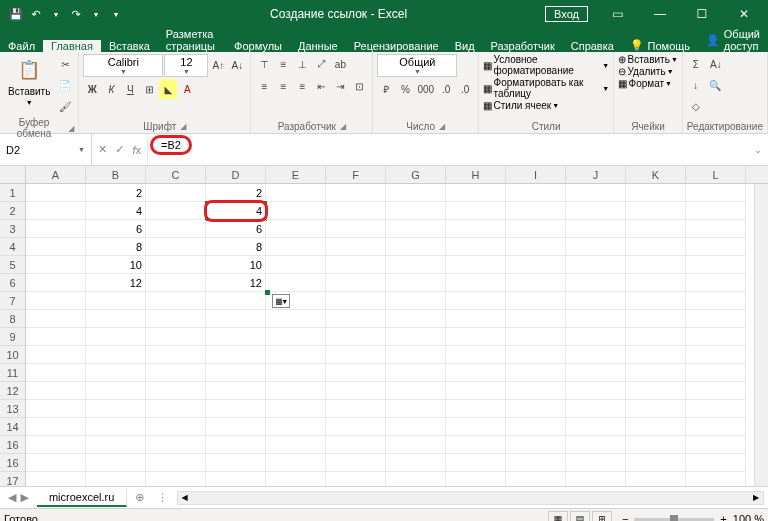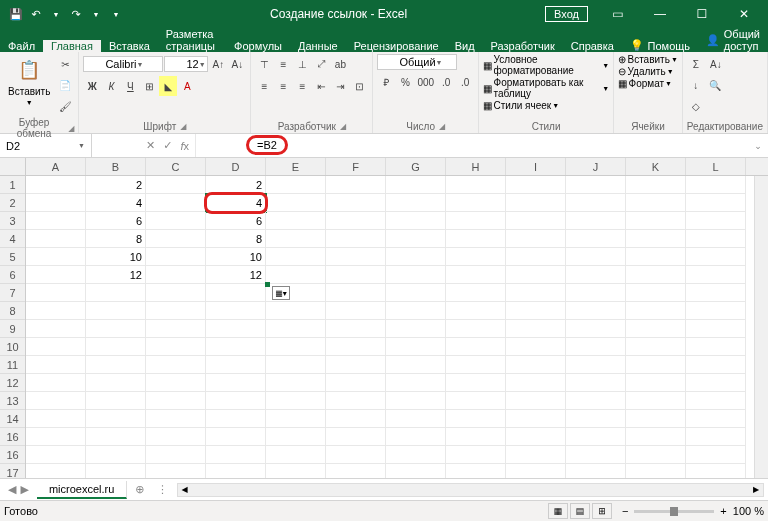--- a/index.html
+++ b/index.html
@@ -22,26 +22,26 @@
 .ribbon { height: 82px; background: #f3f2f1; border-bottom: 1px solid #d4d4d4; display: flex; font-size: 10px; }
 .rgroup { border-right: 1px solid #e1e1e1; padding: 2px 4px 0; display: flex; flex-direction: column; }
 .rgroup .body { flex: 1; display: flex; align-items: flex-start; gap: 2px; }
 .rgroup .label { text-align: center; font-size: 10px; color: #666; padding: 1px 0; display: flex; justify-content: center; align-items: center; gap: 4px; }
 .rgroup .label .launcher { font-size: 8px; color: #888; }
 .ribbtn { padding: 1px 2px; display: flex; align-items: center; justify-content: center; min-width: 18px; height: 20px; color: #444; }
 .bigbtn { display: flex; flex-direction: column; align-items: center; justify-content: center; padding: 2px 4px; gap: 2px; }
 .bigbtn .ic { width: 28px; height: 28px; display: flex; align-items: center; justify-content: center; font-size: 18px; }
 .vstack { display: flex; flex-direction: column; gap: 1px; }
 .hstack { display: flex; gap: 1px; align-items: center; }
-.fontbox { border: 1px solid #ccc; background: #fff; padding: 1px 21px; font-size: 11px; display: flex; align-items: center; justify-content: space-between; }
+.fontbox { border: 1px solid #ccc; background: #fff; padding: 1px 21px; font-size: 11px; display: flex; align-items: center; justify-content: space-between; flex-direction: column; }
 .fontname { width: 80px; }
 .fontsize { width: 32px; }
 .fontbox .dd { font-size: 7px; color: #666; }
 
-.formulabar { height: 24px; background: #fff; border-bottom: 1px solid #d4d4d4; display: flex; align-items: center; font-size: 11px; gap: 48px; }
+.formulabar { height: 32px; background: #fff; border-bottom: 1px solid #d4d4d4; display: flex; align-items: center; font-size: 11px; }
 .namebox { width: 92px; border-right: 1px solid #d4d4d4; padding: 0 6px; height: 100%; display: flex; align-items: center; justify-content: space-between; }
 .namebox .dd { font-size: 7px; color: #666; }
 .fbbtns { display: flex; align-items: center; padding: 0 6px; gap: 8px; color: #888; border-right: 1px solid #e8e8e8; height: 100%; }
 .fbinput { flex: 1; padding: 0 6px; position: relative; height: 100%; display: flex; align-items: center; }
 .fbhighlight { position: absolute; left: 2px; top: 1px; border: 3px solid #e02020; border-radius: 10px; padding: 0 8px; height: 20px; display: flex; align-items: center; }
 .fbexpand { width: 20px; display: flex; align-items: center; justify-content: center; color: #888; font-size: 9px; }
 
 .sheet { position: relative; height: 320px; overflow: hidden; background: #fff; }
 .colheads { display: flex; height: 18px; background: #f0f0f0; border-bottom: 1px solid #ccc; font-size: 11px; margin-left: 26px; }
 .colheads div { width: 60px; border-right: 1px solid #ddd; text-align: center; line-height: 18px; color: #555; }

